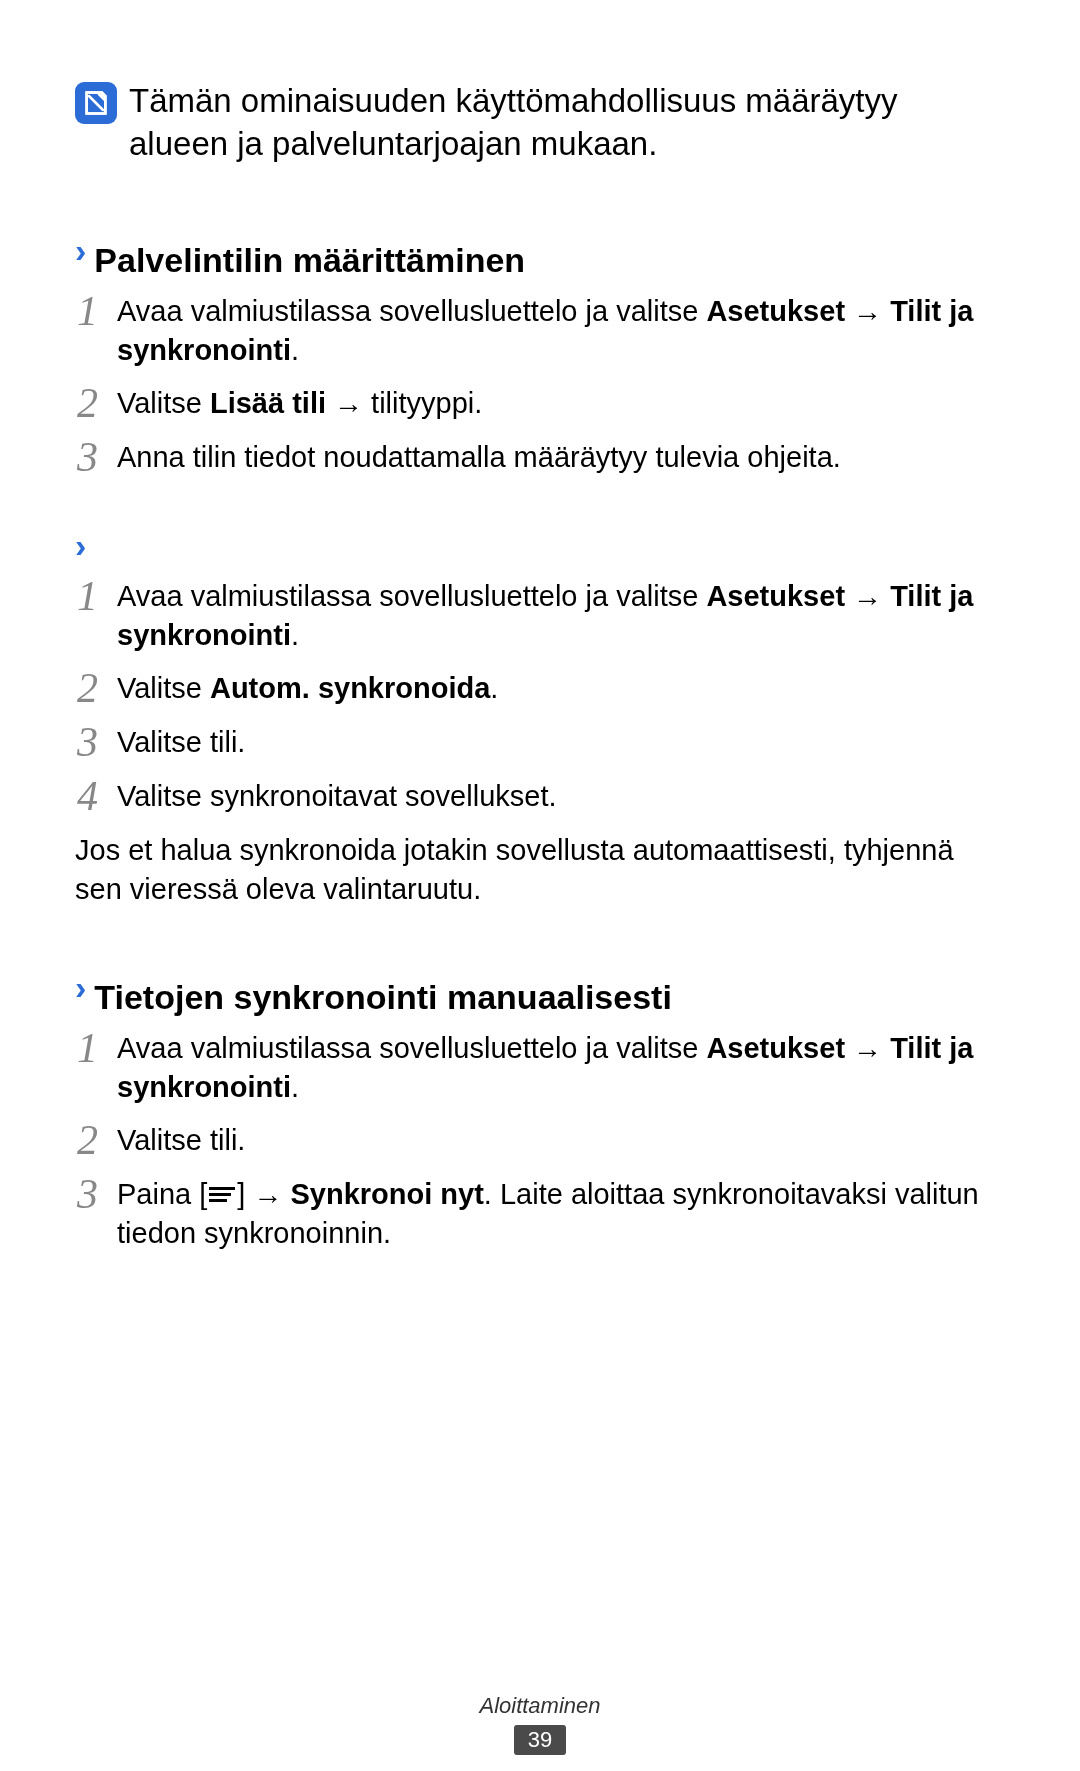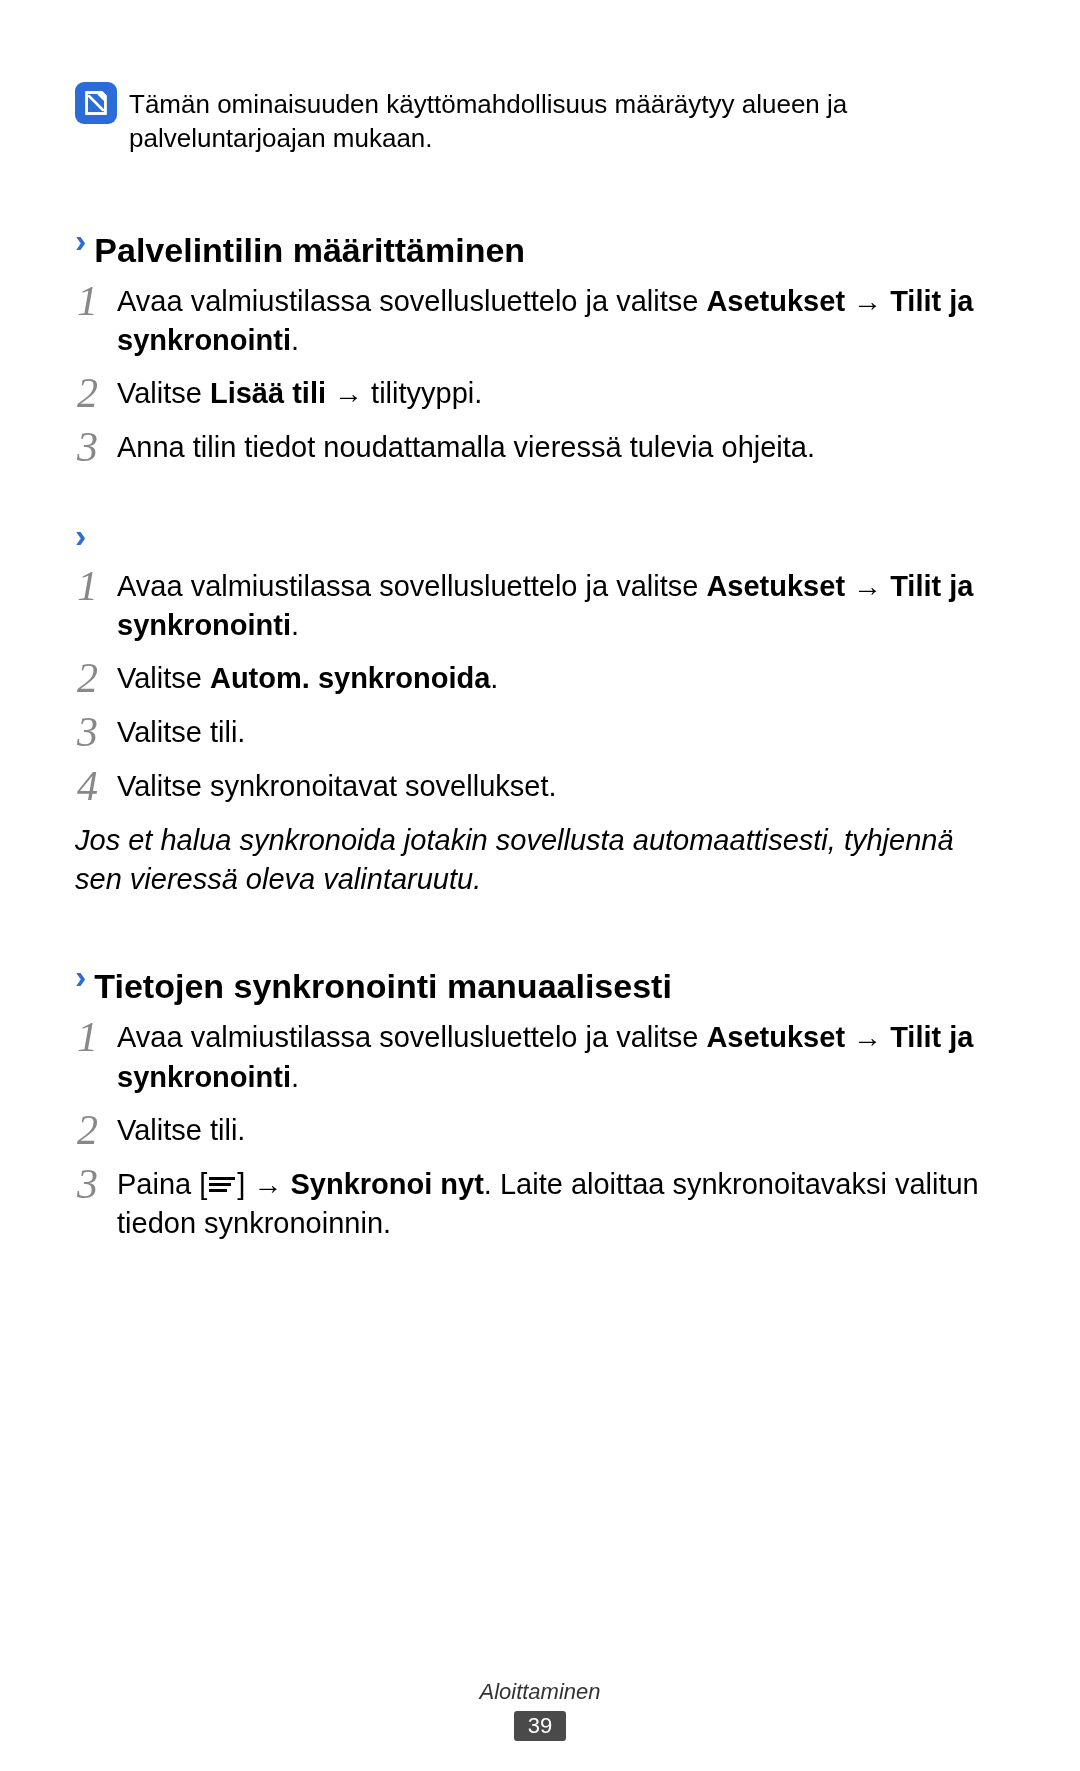--- a/index.html
+++ b/index.html
@@ -33,23 +33,22 @@
     justify-content: center;
     margin-right: 12px;
     margin-top: 2px;
     flex-shrink: 0;
   }
   .info-icon svg {
     width: 28px;
     height: 28px;
   }
   .info-text {
-    font-size: 26px;
+    font-size: 33px;
     line-height: 1.3;
-    margin-top: 8px;
   }
   .section {
     margin-bottom: 48px;
   }
   .section-heading {
     display: flex;
     align-items: center;
     margin-bottom: 12px;
   }
   .chevron {
@@ -85,41 +84,40 @@
     flex: 1;
   }
   .step-text b {
     font-weight: bold;
     text-align: center;
   }
   .body-text {
     font-size: 29px;
     line-height: 1.35;
     margin-top: 6px;
-    font-style: italic;
   }
   .menu-icon-inline {
     display: inline-block;
     vertical-align: middle;
     width: 26px;
     height: 18px;
     position: relative;
     margin: 0 2px;
   }
   .menu-icon-inline span {
     display: block;
     height: 2.5px;
     background: #000;
     margin-bottom: 3.5px;
   }
   .menu-icon-inline span:nth-child(2) { width: 85%; }
   .menu-icon-inline span:nth-child(3) { width: 70%; margin-bottom: 0; }
   .footer {
     position: absolute;
-    bottom: 30px;
+    bottom: 16px;
     left: 0;
     right: 0;
     text-align: center;
   }
   .footer-label {
     font-style: italic;
     font-size: 22px;
     color: #333;
     margin-bottom: 6px;
   }
@@ -160,21 +158,21 @@
     <div class="step">
       <div class="step-num">1</div>
       <div class="step-text"><span>Avaa valmiustilassa sovellusluettelo ja valitse </span><b>Asetukset</b><span> → </span><b>Tilit ja synkronointi</b><span>.</span></div>
     </div>
     <div class="step">
       <div class="step-num">2</div>
       <div class="step-text"><span>Valitse </span><b>Lisää tili</b><span> → tilityyppi.</span></div>
     </div>
     <div class="step">
       <div class="step-num">3</div>
-      <div class="step-text">Anna tilin tiedot noudattamalla vieressä tulevia ohjeita.</div>
+      <div class="step-text">Anna tilin tiedot noudattamalla määräytyy tulevia ohjeita.</div>
     </div>
   </div>
 
   <div class="section">
     <div class="section-heading">
       <span class="chevron">›</span>
     </div>
     <div class="step">
       <div class="step-num">1</div>
       <div class="step-text"><span>Avaa valmiustilassa sovellusluettelo ja valitse </span><b>Asetukset</b><span> → </span><b>Tilit ja synkronointi</b><span>.</span></div>

